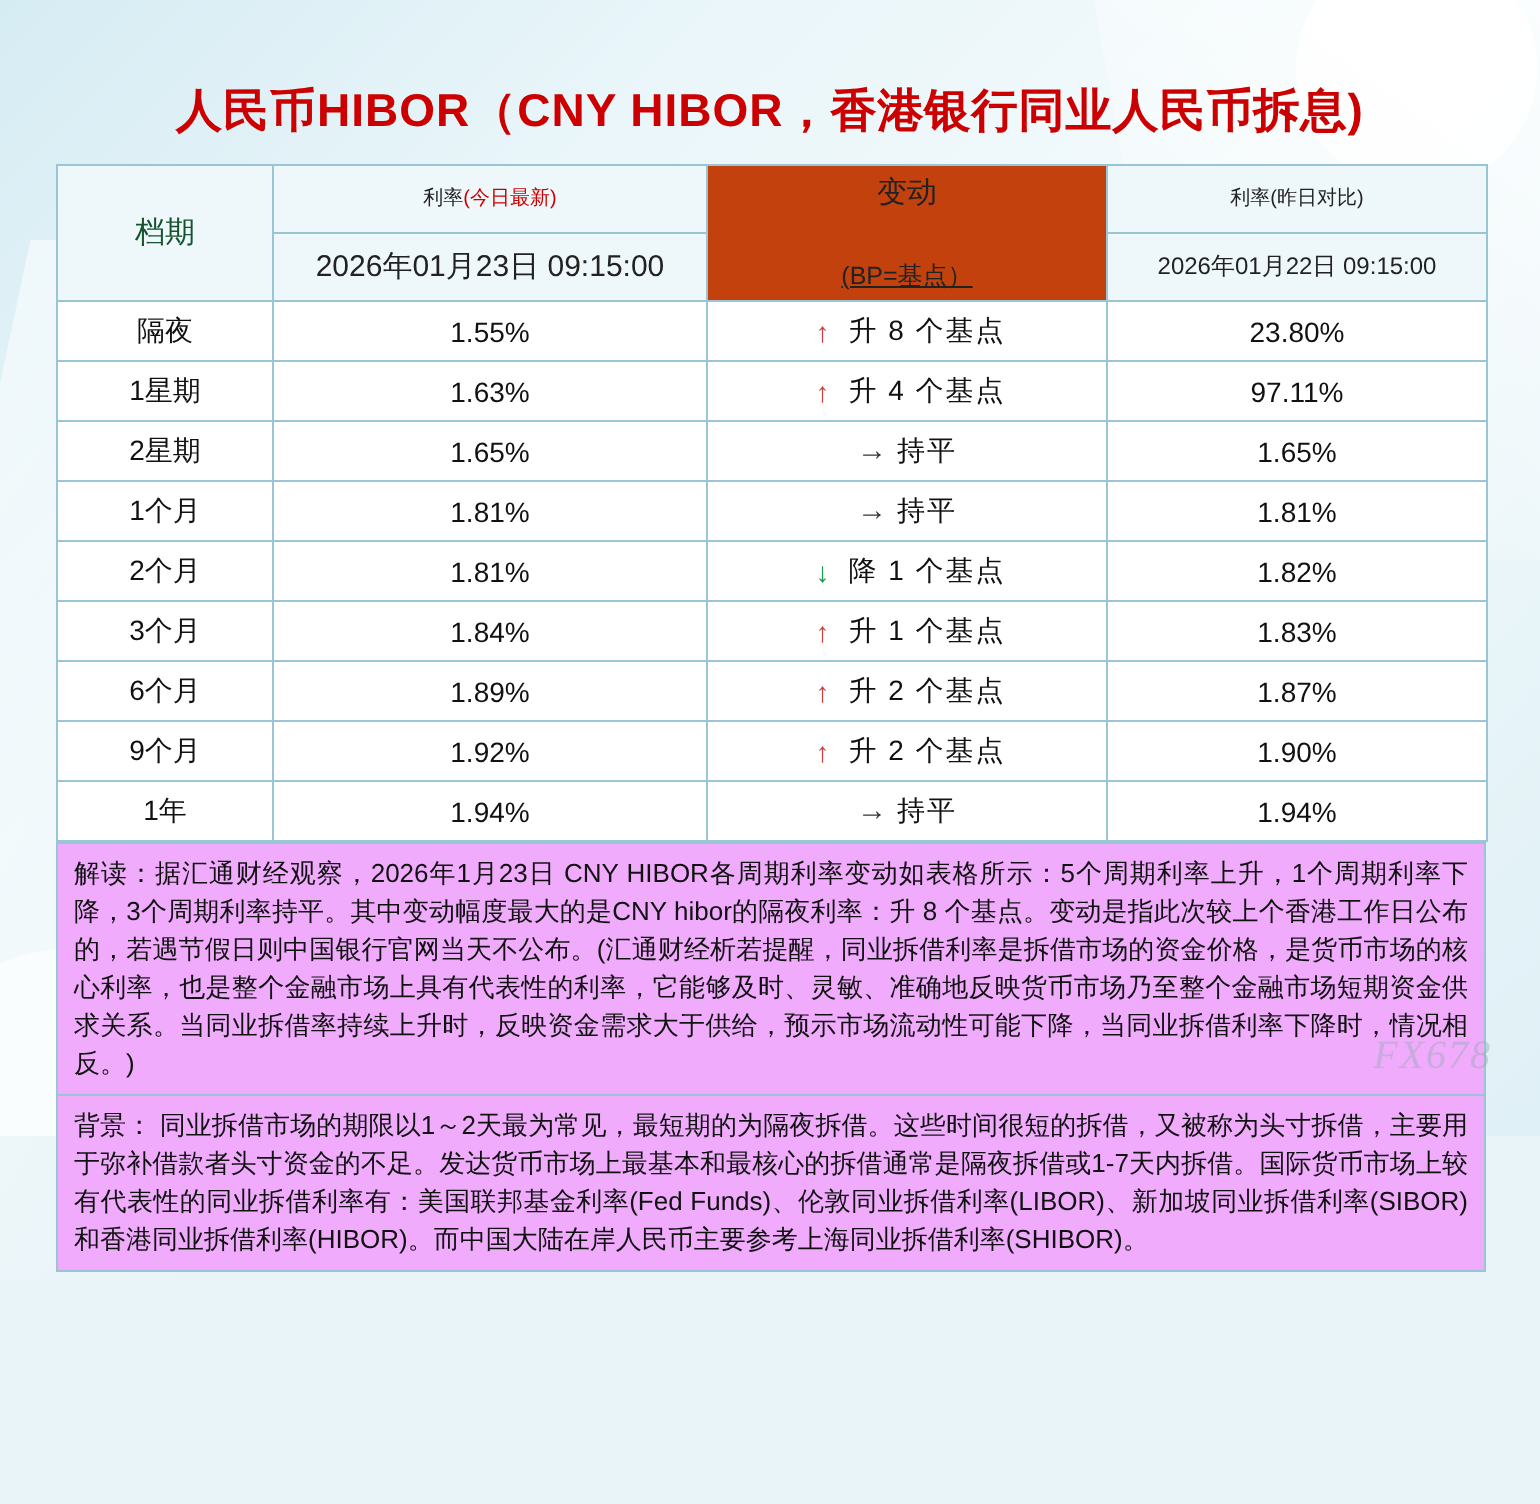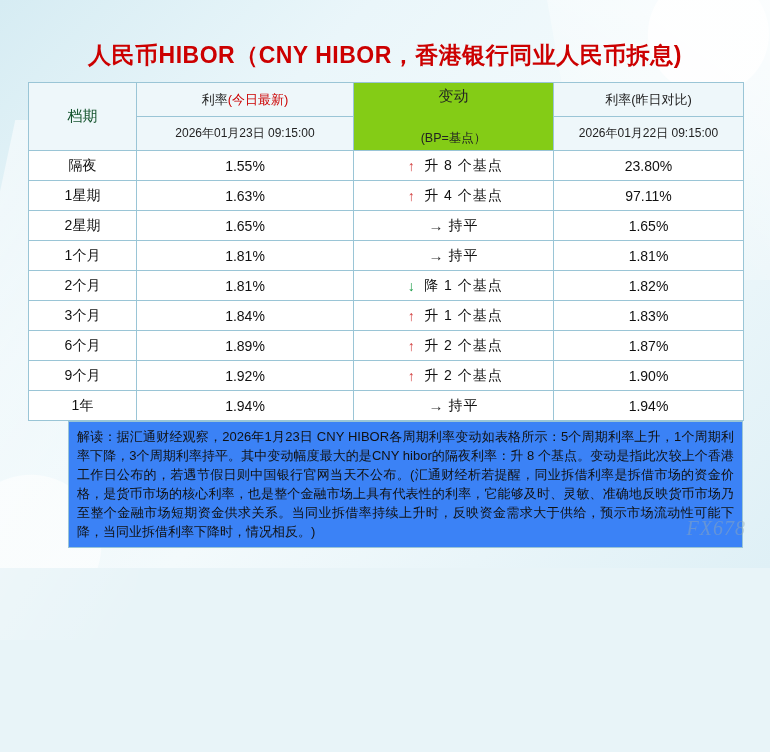--- a/index.html
+++ b/index.html
@@ -90,57 +90,58 @@
     font-weight: bold;
     color: #14532d;
     background: #eef7fa;
   }
   .th-rate-today {
     width: 215px;
     background: #eef7fa;
   }
   .th-change {
     width: 200px;
-    background: #84cc16;
+    background: #c2410c;
   }
   .th-rate-prev {
     width: 190px;
     background: #eef7fa;
   }
   .hdr-main {
-    font-size: 13px;
+    font-size: 10px;
     font-weight: bold;
     color: #222;
     height: 33px;
     line-height: 33px;
     margin-top: 48px;
   }
   .hdr-main .accent {
     color: #cc0000;
   }
   .hdr-sub {
-    font-size: 12px;
+    font-size: 15px;
     color: #222;
     height: 33px;
     line-height: 33px;
     border-top: 1px solid #9ac5d6;
   }
   .hdr-sub.small {
     font-size: 12px;
   }
   .hdr-center-cell {
     font-size: 15px;
     font-weight: bold;
     color: #222;
   }
   .hdr-center-cell .sub {
     display: block;
     font-size: 12.5px;
     font-weight: normal;
     margin-top: 24px;
+    text-decoration: underline;
   }
 
   td.cell {
     height: 29px;
     font-size: 14px;
     color: #111;
     margin-left: 37px;
   }
   td.tenor {
     font-size: 14px;
@@ -169,28 +170,27 @@
   }
 
   .notes {
     position: absolute;
     left: 28px;
     width: 715px;
     box-sizing: border-box;
   }
   .note-box {
     border: 1px solid #9ac5d6;
-    background: #3b82f6;
+    background: #f0abfc;
     box-sizing: border-box;
     padding: 5px 8px 6px 8px;
     font-size: 13px;
     line-height: 19px;
     color: #111;
     text-align: justify;
-    margin-left: 40px;
   }
   .note-box + .note-box {
     border-top: none;
   }
 
   .watermark {
     position: absolute;
     right: 24px;
     bottom: 28px;
     font-size: 20px;
@@ -334,16 +334,17 @@
               </div>
             </td>
             <td class="cell">1.94%</td>
           </tr>
         </tbody>
     </table>
   </div>
 
   <div class="notes" id="notes" style="top: 421px;">
     <div class="note-box">解读：据汇通财经观察，2026年1月23日 CNY HIBOR各周期利率变动如表格所示：5个周期利率上升，1个周期利率下降，3个周期利率持平。其中变动幅度最大的是CNY hibor的隔夜利率：升 8 个基点。变动是指此次较上个香港工作日公布的，若遇节假日则中国银行官网当天不公布。(汇通财经析若提醒，同业拆借利率是拆借市场的资金价格，是货币市场的核心利率，也是整个金融市场上具有代表性的利率，它能够及时、灵敏、准确地反映货币市场乃至整个金融市场短期资金供求关系。当同业拆借率持续上升时，反映资金需求大于供给，预示市场流动性可能下降，当同业拆借利率下降时，情况相反。)</div>
+    <div class="note-box">背景： 同业拆借市场的期限以1～2天最为常见，最短期的为隔夜拆借。这些时间很短的拆借，又被称为头寸拆借，主要用于弥补借款者头寸资金的不足。发达货币市场上最基本和最核心的拆借通常是隔夜拆借或1-7天内拆借。国际货币市场上较有代表性的同业拆借利率有：美国联邦基金利率(Fed Funds)、伦敦同业拆借利率(LIBOR)、新加坡同业拆借利率(SIBOR)和香港同业拆借利率(HIBOR)。而中国大陆在岸人民币主要参考上海同业拆借利率(SHIBOR)。</div>
   </div>
 
   <div class="watermark">FX678</div>
 </div>
 
 </body></html>

